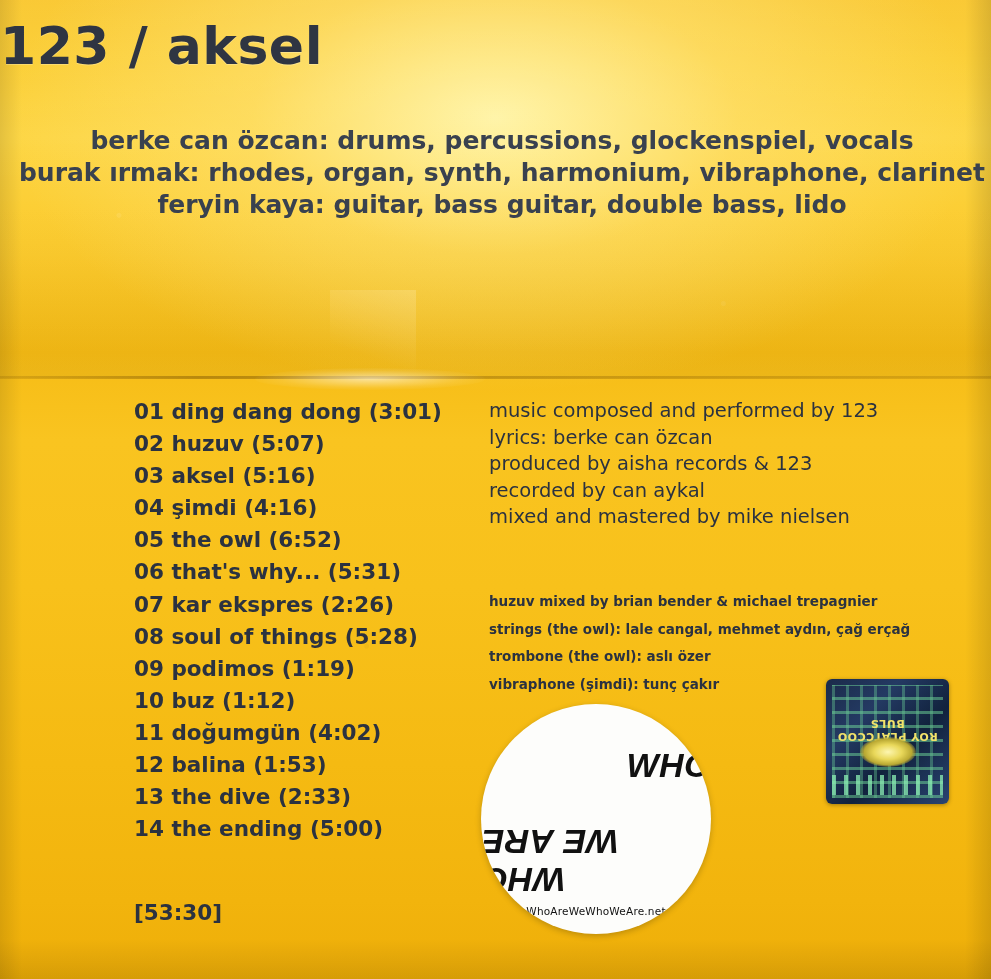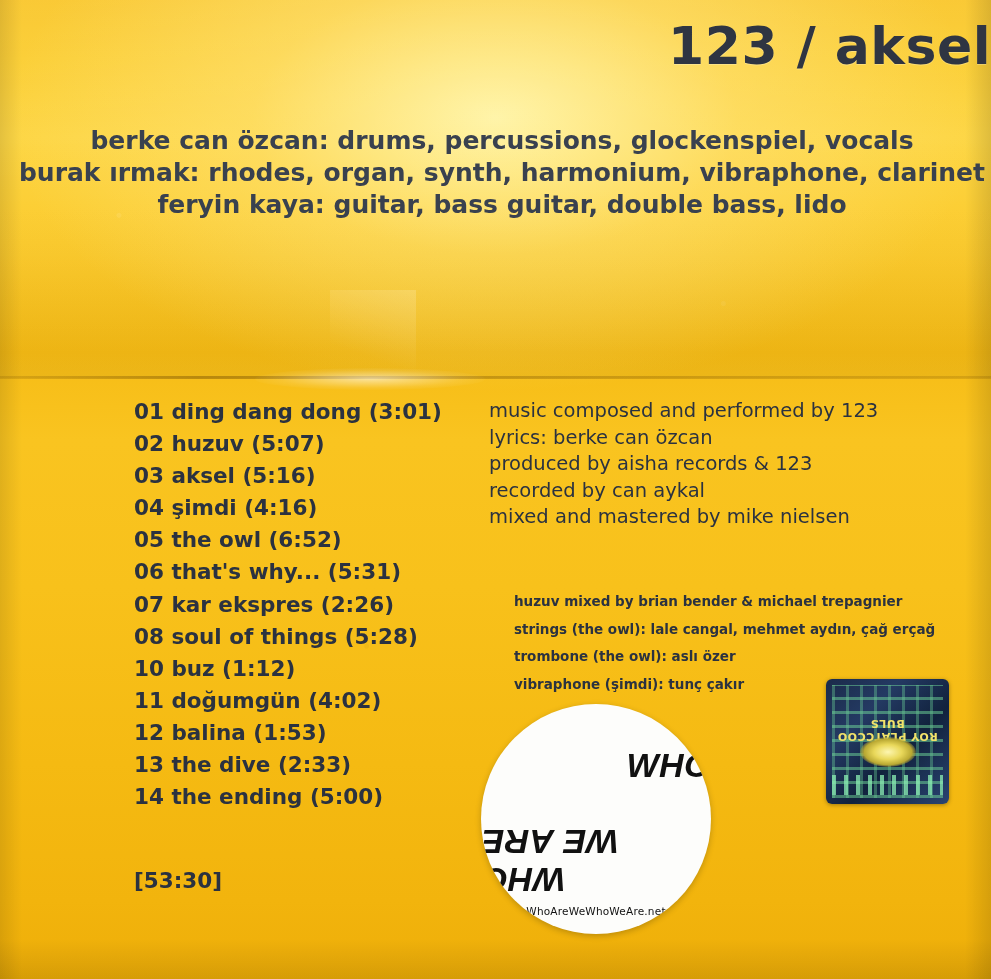--- a/index.html
+++ b/index.html
@@ -80,21 +80,21 @@
   .bottom-shade {
     position: absolute; left: 0; right: 0; bottom: 0; height: 40px;
     background: linear-gradient(0deg, rgba(0,0,0,0.10), rgba(0,0,0,0));
     pointer-events: none;
   }
 
   .title {
     position: absolute;
     top: 16px;
     left: 0; right: 0;
-    text-align: right;
+    text-align: left;
     font-family: "DejaVu Sans", sans-serif;
     font-weight: bold;
     font-size: 52px;
     letter-spacing: 0.5px;
     color: #2f3542;
     text-shadow: 0 1px 0 rgba(255,255,255,0.25);
   }
 
   .credits-head {
     position: absolute;
@@ -135,21 +135,20 @@
 
   .extra-block {
     position: absolute;
     left: 489px;
     top: 588px;
     font-weight: bold;
     font-size: 13.5px;
     line-height: 27.5px;
     color: #2b3240;
     white-space: nowrap;
-    margin-left: 25px;
   }
 
   
   .sticker {
     position: absolute;
     left: 481px;
     top: 704px;
     width: 230px;
     height: 230px;
     border-radius: 50%;
@@ -254,20 +253,21 @@
 
   <div class="tracklist">
     <div>01 ding dang dong (3:01)</div>
     <div>02 huzuv (5:07)</div>
     <div>03 aksel (5:16)</div>
     <div>04 şimdi (4:16)</div>
     <div>05 the owl (6:52)</div>
     <div>06 that's why... (5:31)</div>
     <div>07 kar ekspres (2:26)</div>
     <div>08 soul of things (5:28)</div>
+    <div>09 podimos (1:19)</div>
     <div>10 buz (1:12)</div>
     <div>11 doğumgün (4:02)</div>
     <div>12 balina (1:53)</div>
     <div>13 the dive (2:33)</div>
     <div>14 the ending (5:00)</div>
     <div class="total">[53:30]</div>
   </div>
 
   <div class="prod-block">
     <div>music composed and performed by 123</div>

